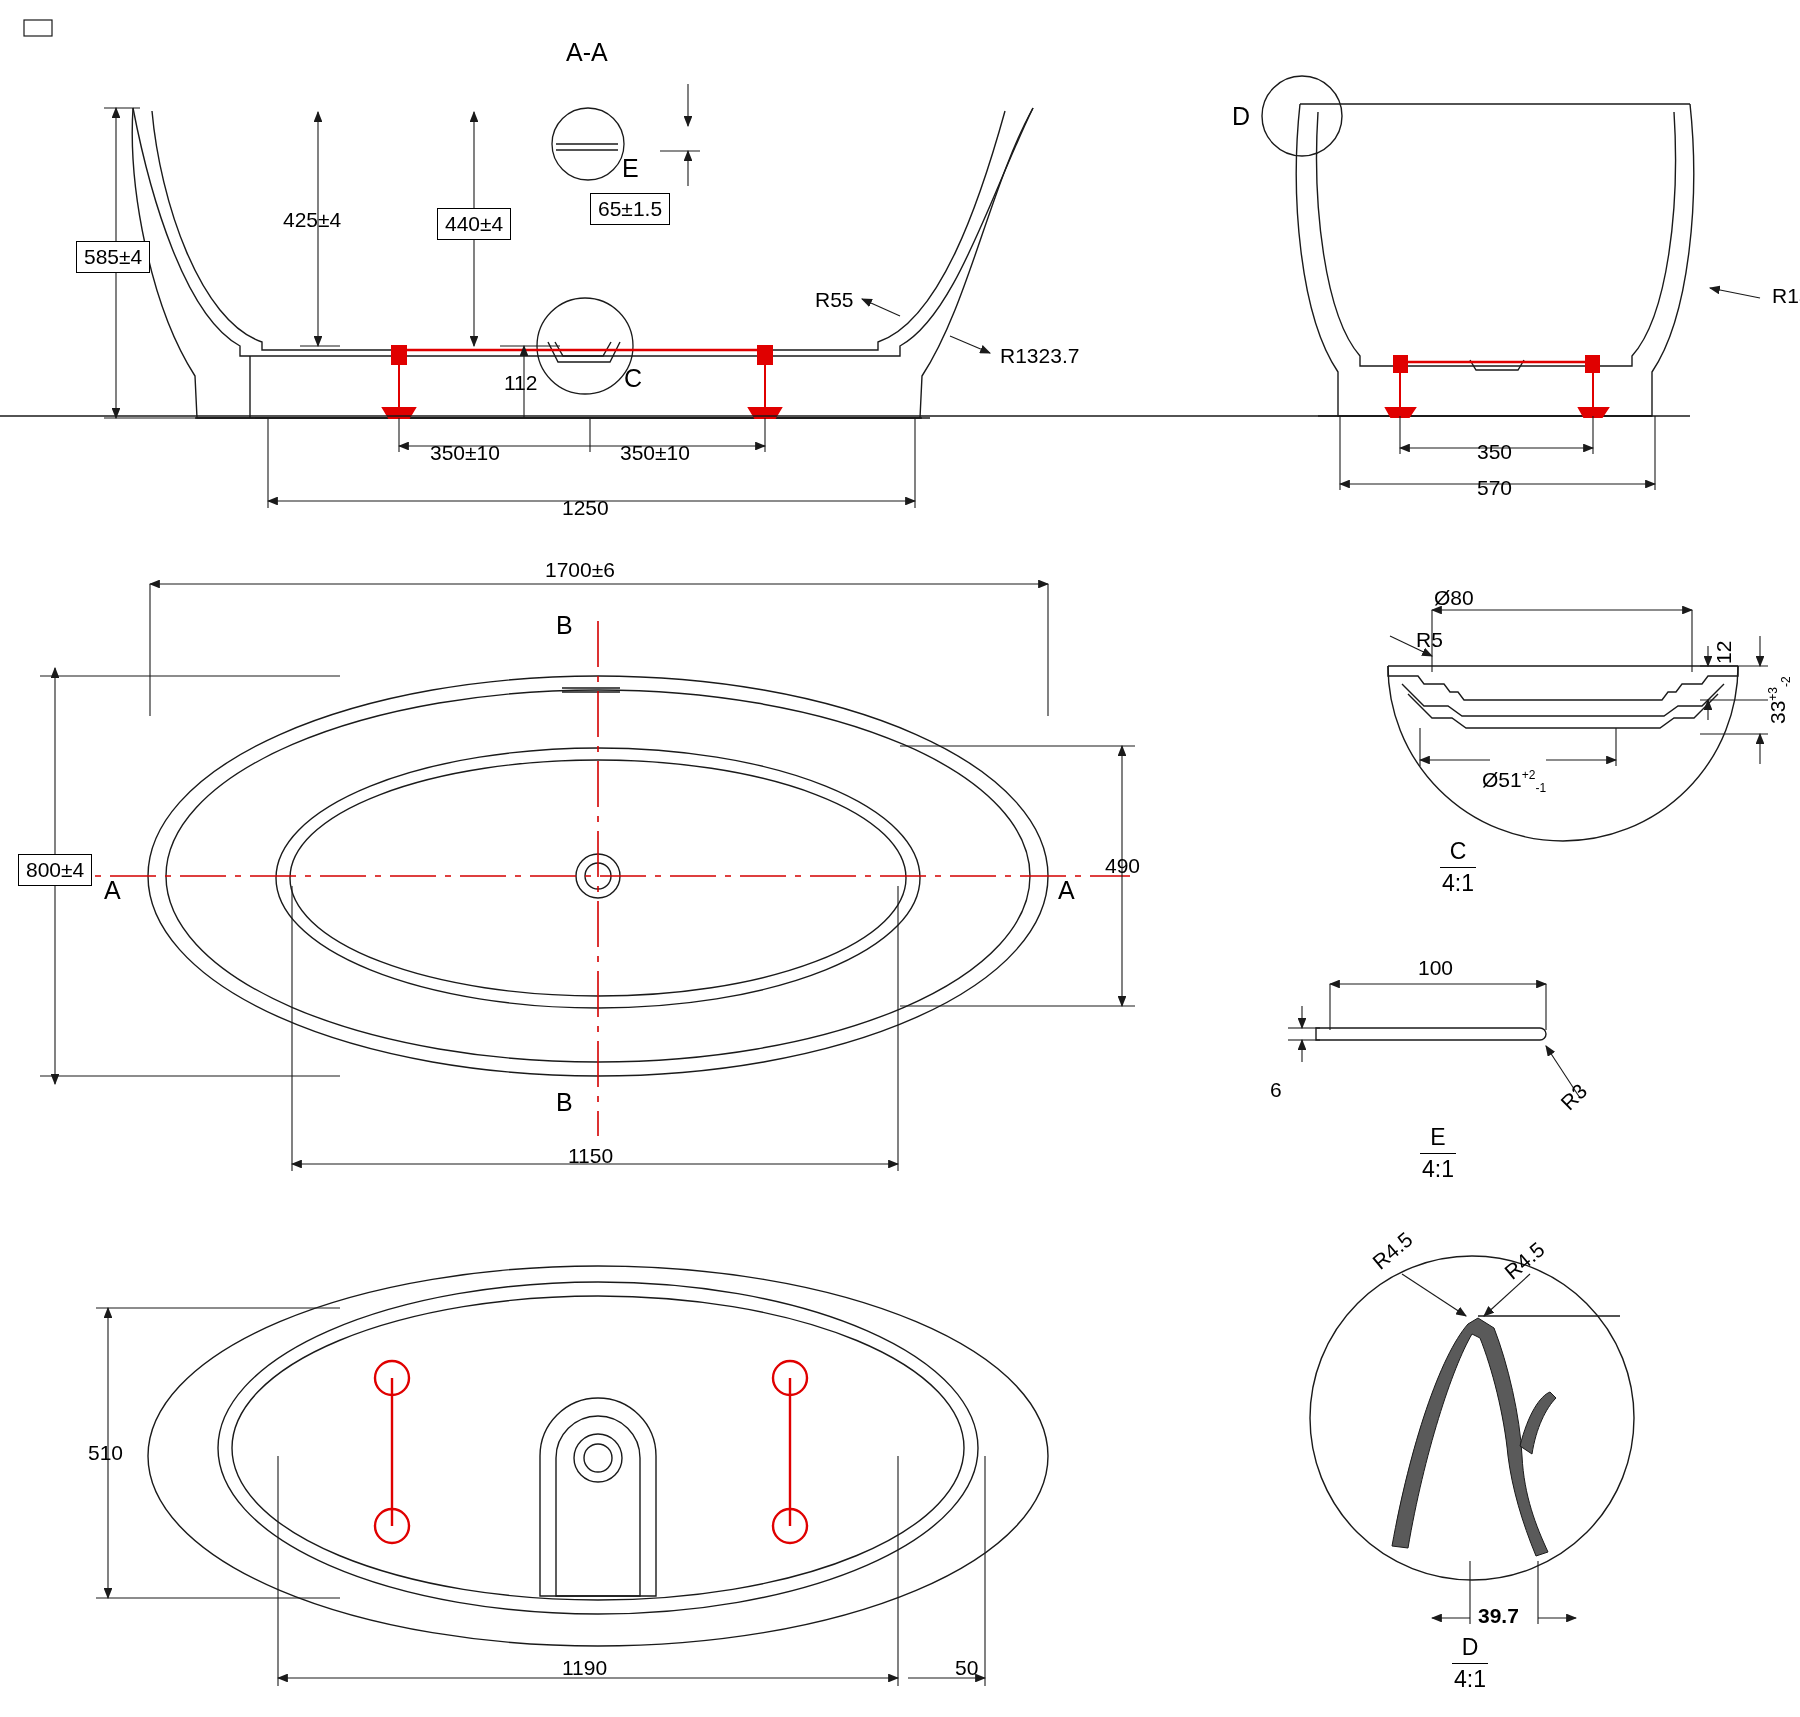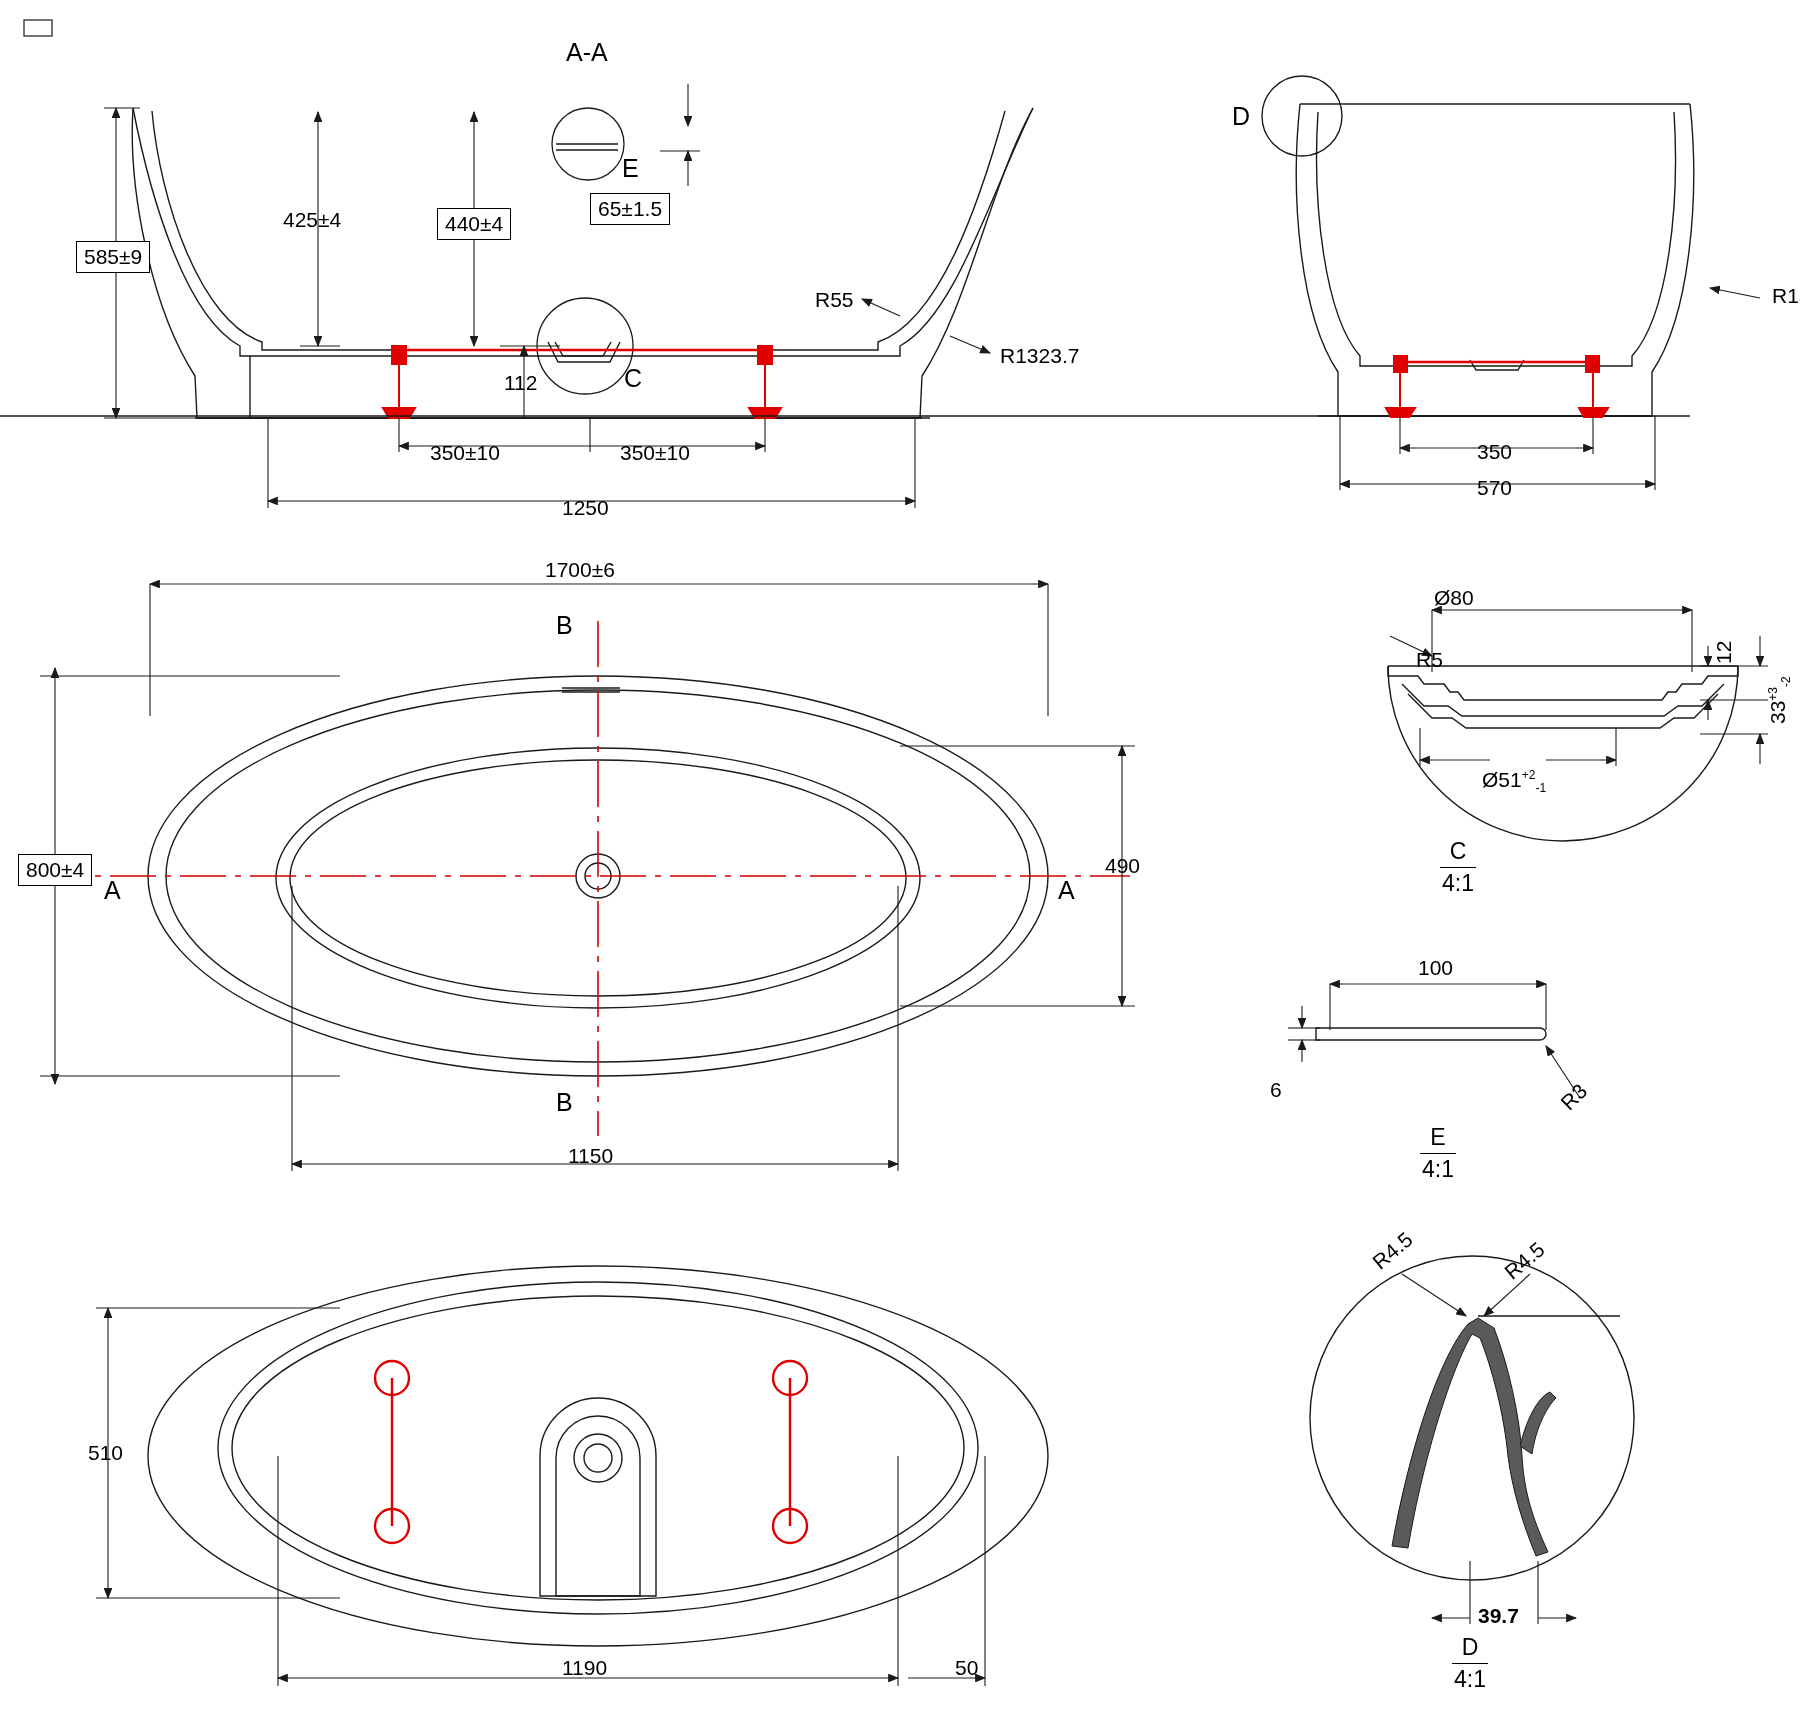--- a/index.html
+++ b/index.html
@@ -232,21 +232,21 @@
     <line x1="1538" y1="1602" x2="1576" y2="1602" marker-end="url(#ar)"></line>
     <line x1="1470" y1="1545" x2="1470" y2="1608"></line>
     <line x1="1538" y1="1545" x2="1538" y2="1608"></line>
   </g>
 
   <rect x="24" y="4" width="28" height="16" stroke="#1a1a1a" fill="none" stroke-width="1.2"></rect>
 </svg>
 
 <div class="lbl sec" style="left:566px;top:22px;">A-A</div>
 
-<div class="lbl boxed" style="left:76px;top:225px;">585±9</div>
+<div class="lbl boxed" style="left:76px;top:225px;">585±4</div>
 <div class="lbl" style="left:283px;top:192px;">425±4</div>
 <div class="lbl boxed" style="left:437px;top:192px;">440±4</div>
 <div class="lbl boxed" style="left:590px;top:177px;">65±1.5</div>
 <div class="lbl" style="left:504px;top:355px;">112</div>
 <div class="lbl" style="left:430px;top:425px;">350±10</div>
 <div class="lbl" style="left:620px;top:425px;">350±10</div>
 <div class="lbl" style="left:562px;top:480px;">1250</div>
 <div class="lbl" style="left:815px;top:272px;">R55</div>
 <div class="lbl" style="left:1000px;top:328px;">R1323.7</div>
 <div class="lbl sec" style="left:624px;top:348px;">C</div>
@@ -264,21 +264,21 @@
 <div class="lbl sec" style="left:556px;top:595px;">B</div>
 <div class="lbl sec" style="left:556px;top:1072px;">B</div>
 <div class="lbl sec" style="left:104px;top:860px;">A</div>
 <div class="lbl sec" style="left:1058px;top:860px;">A</div>
 
 <div class="lbl" style="left:88px;top:1425px;">510</div>
 <div class="lbl" style="left:562px;top:1640px;">1190</div>
 <div class="lbl" style="left:955px;top:1640px;">50</div>
 
 <div class="lbl" style="left:1434px;top:570px;">Ø80</div>
-<div class="lbl" style="left:1416px;top:612px;margin-top:20px;">R5</div>
+<div class="lbl" style="left:1416px;top:612px;">R5</div>
 <div class="lbl" style="left:1712px;top:648px;transform:rotate(-90deg);transform-origin:left top;">12</div>
 <div class="lbl" style="left:1766px;top:708px;transform:rotate(-90deg);transform-origin:left top;"><span>33</span><span class="sup">+3</span><span class="sub">-2</span></div>
 <div class="lbl" style="left:1482px;top:752px;"><span>Ø51</span><span class="sup">+2</span><span class="sub">-1</span></div>
 <div class="scale" style="left:1378px;top:822px;width:160px;">
   <span class="u">C</span>
   <span class="d">4:1</span>
 </div>
 
 <div class="lbl" style="left:1418px;top:940px;text-align:center;">100</div>
 <div class="lbl" style="left:1270px;top:1062px;">6</div>

